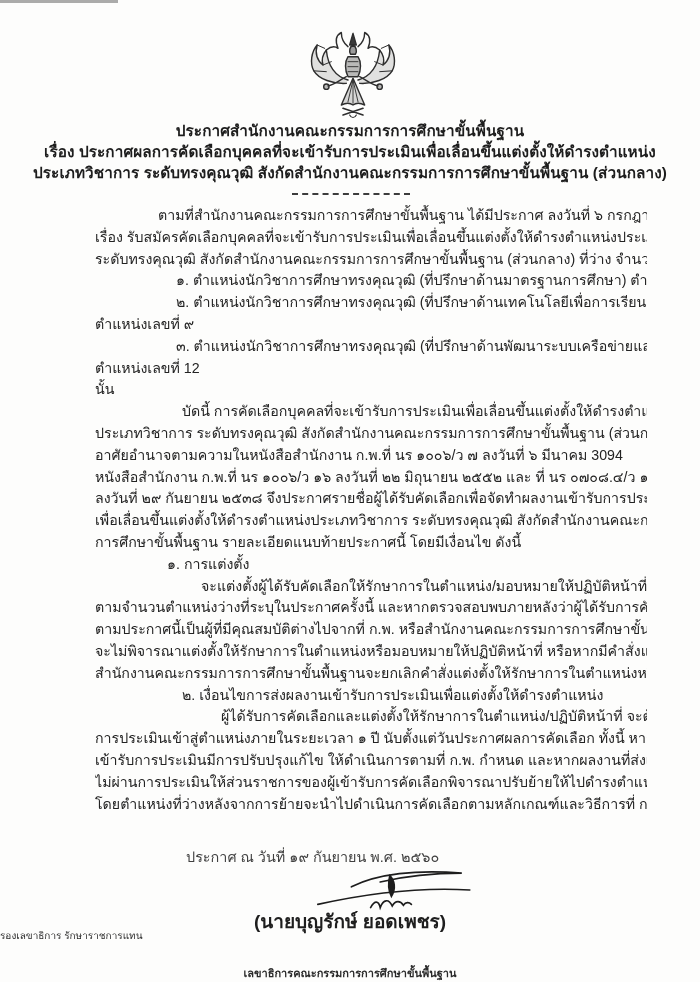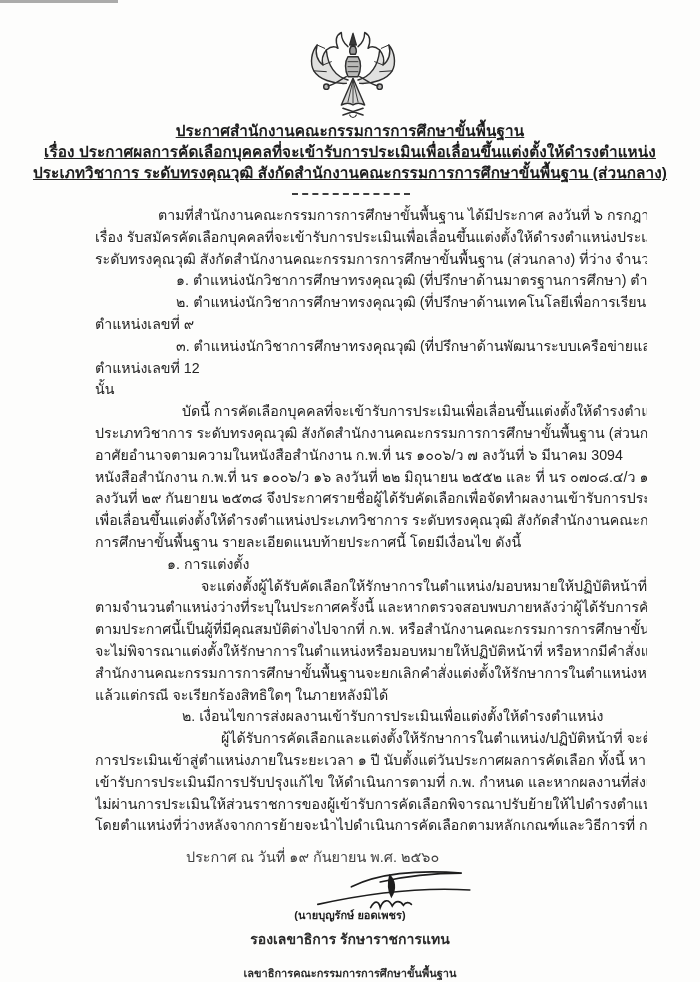--- a/index.html
+++ b/index.html
@@ -9,21 +9,21 @@
     margin:0 auto;
     background:#fdfdfc;
     color:#222;
     font-family:"Liberation Sans","DejaVu Sans",sans-serif;
     overflow:hidden;
     box-shadow:0 0 6px rgba(0,0,0,.25);
   }
   .scan-artifact{position:absolute;background:#8f8f8f;}
   .artifact-1{left:0;top:0;width:118px;height:3px;opacity:.75;}
   .emblem{position:absolute;left:303px;top:27px;width:100px;height:96px;}
-  .title-block{position:absolute;left:0;top:120px;width:700px;text-align:center;text-decoration:underline;}
+  .title-block{position:absolute;left:0;top:120px;width:700px;text-align:center;}
   .title-line{font-weight:700;font-size:15.3px;line-height:21px;color:#1d1d1d;letter-spacing:.1px;}
   .divider{position:absolute;left:292px;top:193px;width:118px;border-top:2.2px dashed #3c3c3c;}
   .body-block{
     position:absolute;left:95px;top:205px;width:552px;
     font-size:14.2px;line-height:21.8px;color:#232323;
     overflow:hidden;
   }
   .bl{white-space:nowrap;}
   .ind-63{padding-left:63px;}
   .ind-72{padding-left:72px;}
@@ -31,25 +31,25 @@
   .ind-87{padding-left:87px;}
   .ind-106{padding-left:106px;}
   .ind-126{padding-left:126px;}
   .date-line{
     position:absolute;left:186px;top:845px;
     font-size:14.4px;color:#404040;white-space:nowrap;
   }
   .signature{position:absolute;left:298px;top:866px;width:190px;height:48px;}
   .signer-name{
     position:absolute;left:0;top:906px;width:700px;text-align:center;
-    font-weight:700;font-size:11px;color:#1e1e1e;
+    font-weight:700;font-size:19px;color:#1e1e1e;
   }
   .signer-pos1{
-    position:absolute;left:0;top:928px;width:700px;text-align:center;
-    font-weight:700;font-size:14px;color:#2a2a2a;
+    position:absolute;left:0;top:928px;width:700px;text-align:left;
+    font-weight:400;font-size:10px;color:#2a2a2a;
   }
   .signer-pos2{
     position:absolute;left:0;top:964px;width:700px;text-align:center;
     font-weight:700;font-size:11px;color:#2a2a2a;
   }
 </style>
 </head>
 <body>
 
 <div class="page">
@@ -109,21 +109,20 @@
     <div class="bl">หนังสือสำนักงาน ก.พ.ที่ นร ๑๐๐๖/ว ๑๖ ลงวันที่ ๒๒ มิถุนายน ๒๕๕๒ และ ที่ นร ๐๗๐๘.๔/ว ๑๖</div>
     <div class="bl">ลงวันที่ ๒๙ กันยายน ๒๕๓๘ จึงประกาศรายชื่อผู้ได้รับคัดเลือกเพื่อจัดทำผลงานเข้ารับการประเมิน</div>
     <div class="bl">เพื่อเลื่อนขึ้นแต่งตั้งให้ดำรงตำแหน่งประเภทวิชาการ ระดับทรงคุณวุฒิ สังกัดสำนักงานคณะกรรมการ</div>
     <div class="bl">การศึกษาขั้นพื้นฐาน รายละเอียดแนบท้ายประกาศนี้ โดยมีเงื่อนไข ดังนี้</div>
     <div class="bl ind-72">๑. การแต่งตั้ง</div>
     <div class="bl ind-106">จะแต่งตั้งผู้ได้รับคัดเลือกให้รักษาการในตำแหน่ง/มอบหมายให้ปฏิบัติหน้าที่</div>
     <div class="bl">ตามจำนวนตำแหน่งว่างที่ระบุในประกาศครั้งนี้ และหากตรวจสอบพบภายหลังว่าผู้ได้รับการคัดเลือก</div>
     <div class="bl">ตามประกาศนี้เป็นผู้ที่มีคุณสมบัติต่างไปจากที่ ก.พ. หรือสำนักงานคณะกรรมการการศึกษาขั้นพื้นฐานกำหนด</div>
     <div class="bl">จะไม่พิจารณาแต่งตั้งให้รักษาการในตำแหน่งหรือมอบหมายให้ปฏิบัติหน้าที่ หรือหากมีคำสั่งแต่งตั้งแล้ว</div>
     <div class="bl">สำนักงานคณะกรรมการการศึกษาขั้นพื้นฐานจะยกเลิกคำสั่งแต่งตั้งให้รักษาการในตำแหน่งหรือให้ดำรงตำแหน่ง</div>
-    <div class="bl">แล้วแต่กรณี จะเรียกร้องสิทธิใดๆ ในภายหลังมิได้</div>
     <div class="bl ind-87">๒. เงื่อนไขการส่งผลงานเข้ารับการประเมินเพื่อแต่งตั้งให้ดำรงตำแหน่ง</div>
     <div class="bl ind-126">ผู้ได้รับการคัดเลือกและแต่งตั้งให้รักษาการในตำแหน่ง/ปฏิบัติหน้าที่ จะต้องส่งผลงานขอรับ</div>
     <div class="bl">การประเมินเข้าสู่ตำแหน่งภายในระยะเวลา ๑ ปี นับตั้งแต่วันประกาศผลการคัดเลือก ทั้งนี้ หากผลงานที่ส่ง</div>
     <div class="bl">เข้ารับการประเมินมีการปรับปรุงแก้ไข ให้ดำเนินการตามที่ ก.พ. กำหนด และหากผลงานที่ส่งเข้ารับการประเมิน</div>
     <div class="bl">ไม่ผ่านการประเมินให้ส่วนราชการของผู้เข้ารับการคัดเลือกพิจารณาปรับย้ายให้ไปดำรงตำแหน่งอื่นที่ว่างในระดับเดิม</div>
     <div class="bl">โดยตำแหน่งที่ว่างหลังจากการย้ายจะนำไปดำเนินการคัดเลือกตามหลักเกณฑ์และวิธีการที่ ก.พ. กำหนดต่อไป</div>
   </div>
 
   <div class="date-line">ประกาศ ณ วันที่  ๑๙  กันยายน  พ.ศ. ๒๕๖๐</div>
 

